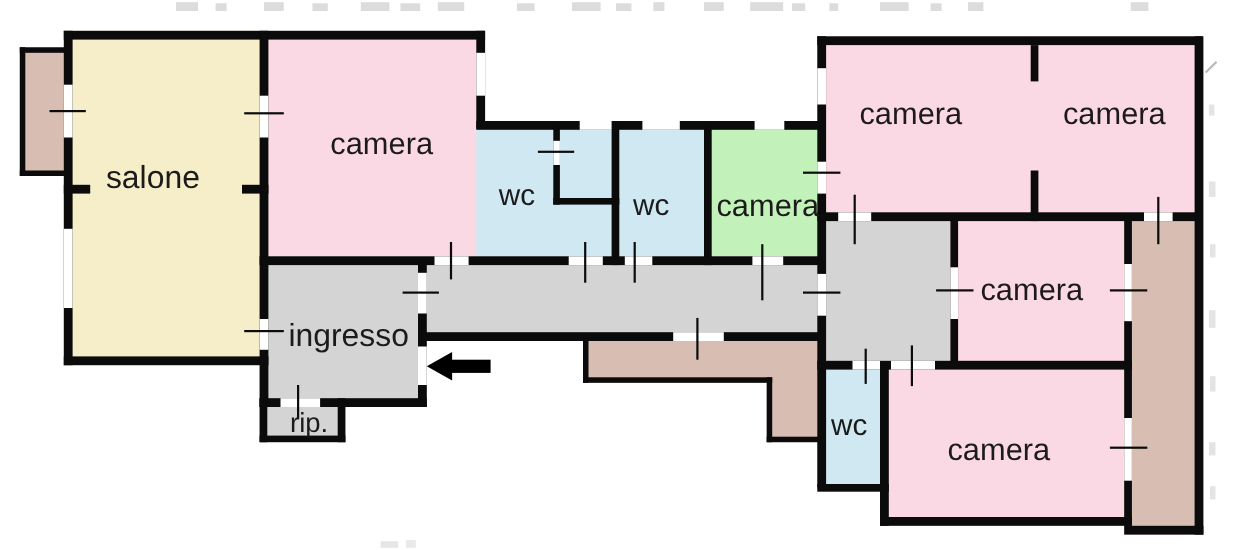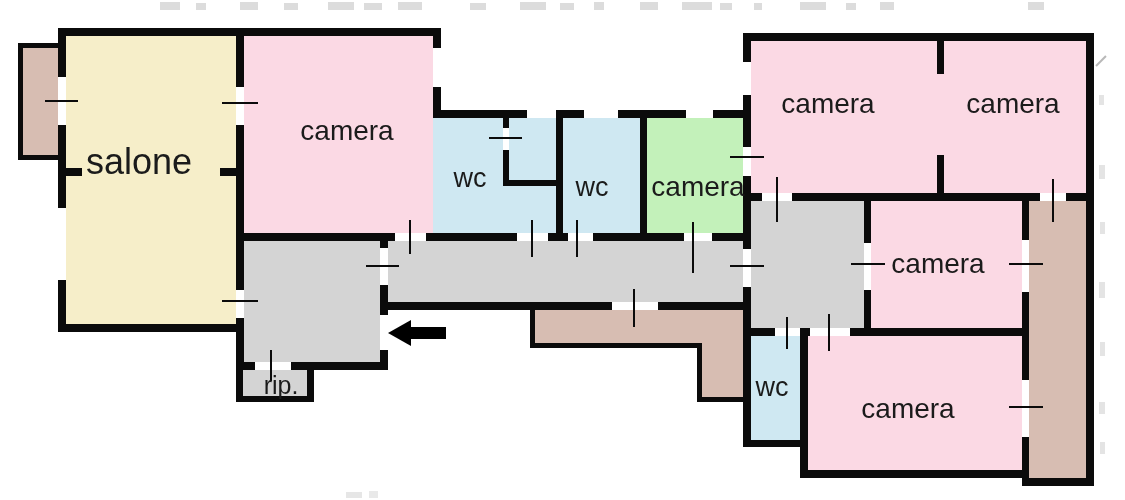--- a/index.html
+++ b/index.html
@@ -16,21 +16,21 @@
   .gap{position:absolute;background:#ffffff;z-index:4;}
   .tick{position:absolute;background:#0b0b0b;z-index:5;}
   .label{
     position:absolute;z-index:6;
     color:#1b1b1b;
     transform:translate(-50%,-50%);
     white-space:nowrap;
     letter-spacing:0px;
   }
   .lab28{font-size:28px;}
-  .lab29{font-size:36px;}
+  .lab29{font-size:29px;}
   .lab27{font-size:27px;}
   .lab25{font-size:25px;}
   .wm{position:absolute;z-index:2;}
   #arrow-shaft{position:absolute;left:410px;top:327px;width:36px;height:12px;background:#000;z-index:6;}
   #arrow-head{
     position:absolute;left:388px;top:320px;width:0;height:0;z-index:6;
     border-top:13px solid transparent;
     border-bottom:13px solid transparent;
     border-right:23px solid #000;
   }
@@ -60,20 +60,21 @@
   <div class="room" style="left: 1022px; top: 195px; width: 71px; height: 291px; background: rgb(215, 189, 178);"></div>
 
   <div class="label lab29" style="left:139px;top:162px;">salone</div>
   <div class="label lab28" style="left:347px;top:131px;">camera</div>
   <div class="label lab27" style="left:470px;top:178px;">wc</div>
   <div class="label lab27" style="left:592px;top:187px;">wc</div>
   <div class="label lab28" style="left:698px;top:187px;">camera</div>
   <div class="label lab28" style="left:828px;top:104px;">camera</div>
   <div class="label lab28" style="left:1013px;top:104px;">camera</div>
   <div class="label lab28" style="left:938px;top:264px;">camera</div>
+  <div class="label lab29" style="left:317px;top:306px;">ingresso</div>
   <div class="label lab25" style="left:281px;top:385px;">rip.</div>
   <div class="label lab27" style="left:772px;top:387px;">wc</div>
   <div class="label lab28" style="left:908px;top:409px;">camera</div>
 
   <div id="arrow-head"></div>
   <div id="arrow-shaft"></div>
 
 <div class="wall" style="left: 58px; top: 28px; width: 383px; height: 8px;"></div>
     <div class="wall" style="left: 58px; top: 28px; width: 8px; height: 304px;"></div>
     <div class="wall" style="left: 58px; top: 324px; width: 186px; height: 8px;"></div>

